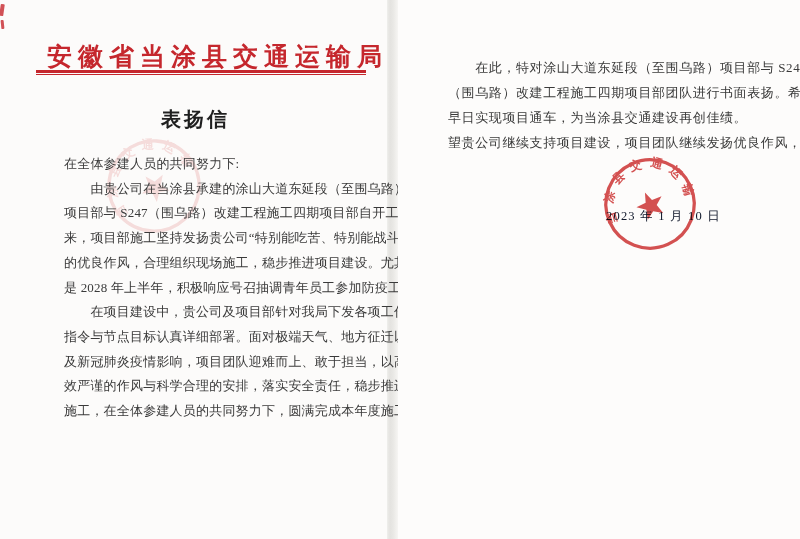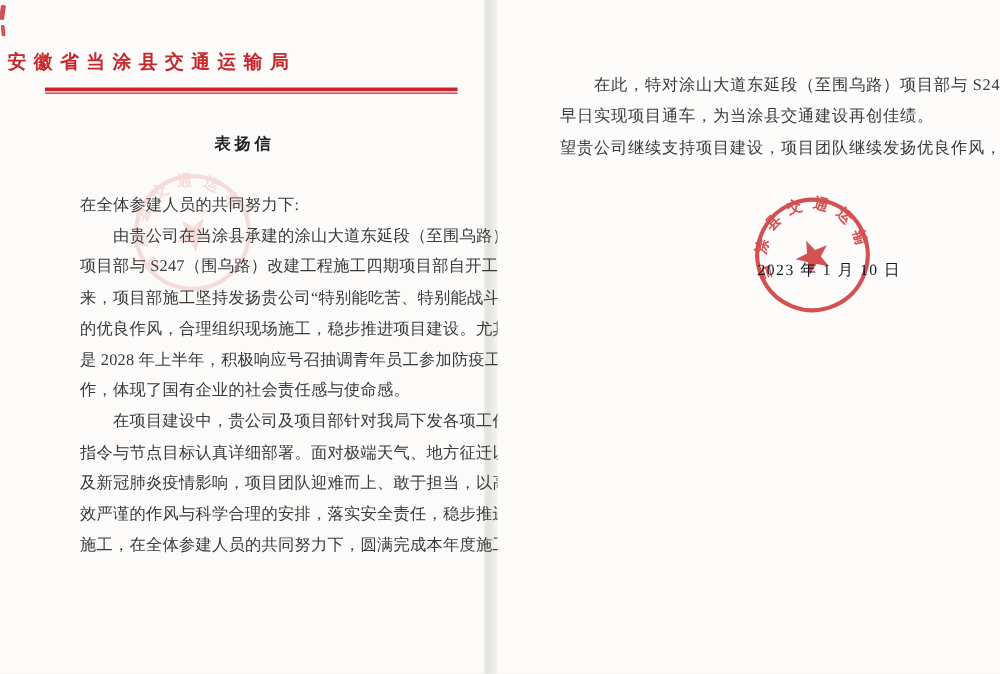--- a/index.html
+++ b/index.html
@@ -21,32 +21,32 @@
     position:absolute;left:386px;top:0;width:12px;height:539px;
     background:linear-gradient(90deg,#f0efec 0%,#e4e3e0 35%,#e9e8e5 60%,#f6f5f3 100%);
   }
   .edge-mark{position:absolute;background:var(--header-red);opacity:.8;border-radius:1px;}
   .edge-mark.m1{left:0;top:4px;width:4px;height:12px;transform:rotate(8deg);}
   .edge-mark.m2{left:1px;top:20px;width:3px;height:9px;transform:rotate(-6deg);}
 
   
   .bureau-header{
     position:absolute;left:0;top:40px;width:100%;
-    text-align:left;color:var(--header-red);
-    font-size:15px;font-weight:bold;letter-spacing:6px;
+    text-align:right;color:var(--header-red);
+    font-size:25px;font-weight:bold;letter-spacing:6px;
     text-indent:6px;white-space:nowrap;
   }
   .red-rule{
     position:absolute;left:36px;top:70px;width:330px;height:5px;
     border-top:3px solid var(--header-red);
     border-bottom:1px solid var(--header-red);
   }
   .letter-title{
     position:absolute;left:0;top:106px;width:100%;text-align:center;
-    color:#1f1f1f;font-size:13px;font-weight:bold;letter-spacing:3px;text-indent:3px;
+    color:#1f1f1f;font-size:20px;font-weight:bold;letter-spacing:3px;text-indent:3px;
   }
   .body-block{position:absolute;color:var(--body-text);}
   .body-left{left:64px;top:152px;width:326px;}
   .body-left .body-line{font-size:13px;line-height:24.7px;letter-spacing:.2px;white-space:nowrap;}
   .body-right{left:50px;top:55px;width:340px;}
   .body-right .body-line{font-size:13px;line-height:25px;letter-spacing:.6px;white-space:nowrap;}
 
   
   .seal{position:absolute;mix-blend-mode:multiply;}
   .seal svg{display:block;width:100%;height:100%;}
@@ -89,32 +89,32 @@
       </svg>
     </div>
 
     <div class="body-block body-left">
       <div class="body-line">在全体参建人员的共同努力下:</div>
       <div class="body-line">　　由贵公司在当涂县承建的涂山大道东延段（至围乌路）</div>
       <div class="body-line">项目部与 S247（围乌路）改建工程施工四期项目部自开工以</div>
       <div class="body-line">来，项目部施工坚持发扬贵公司“特别能吃苦、特别能战斗”</div>
       <div class="body-line">的优良作风，合理组织现场施工，稳步推进项目建设。尤其</div>
       <div class="body-line">是 2028 年上半年，积极响应号召抽调青年员工参加防疫工</div>
-      <div class="body-line">作，体现了国有企业的社会责任感与使命感。</div>
       <div class="body-line">　　在项目建设中，贵公司及项目部针对我局下发各项工作</div>
       <div class="body-line">指令与节点目标认真详细部署。面对极端天气、地方征迁以</div>
       <div class="body-line">及新冠肺炎疫情影响，项目团队迎难而上、敢于担当，以高</div>
       <div class="body-line">效严谨的作风与科学合理的安排，落实安全责任，稳步推进</div>
       <div class="body-line">施工，在全体参建人员的共同努力下，圆满完成本年度施工</div>
     </div>
   </div>
 
   <div class="page page-right">
     <div class="body-block body-right">
       <div class="body-line">　　在此，特对涂山大道东延段（至围乌路）项目部与 S247</div>
+      <div class="body-line">（围乌路）改建工程施工四期项目部团队进行书面表扬。希</div>
       <div class="body-line">早日实现项目通车，为当涂县交通建设再创佳绩。</div>
       <div class="body-line">望贵公司继续支持项目建设，项目团队继续发扬优良作风，</div>
     </div>
 
     <div class="letter-date">2023 年 1 月 10 日</div>
 
     <div class="seal seal-main">
       <svg viewBox="0 0 100 100">
         <circle class="seal-circle" cx="50" cy="50" r="46"></circle>
         <polygon class="seal-star" points="50,37 53.6,47 64.3,47.4 55.9,53.9 58.8,64.1 50,58.2 41.2,64.1 44.1,53.9 35.7,47.4 46.4,47"></polygon>

